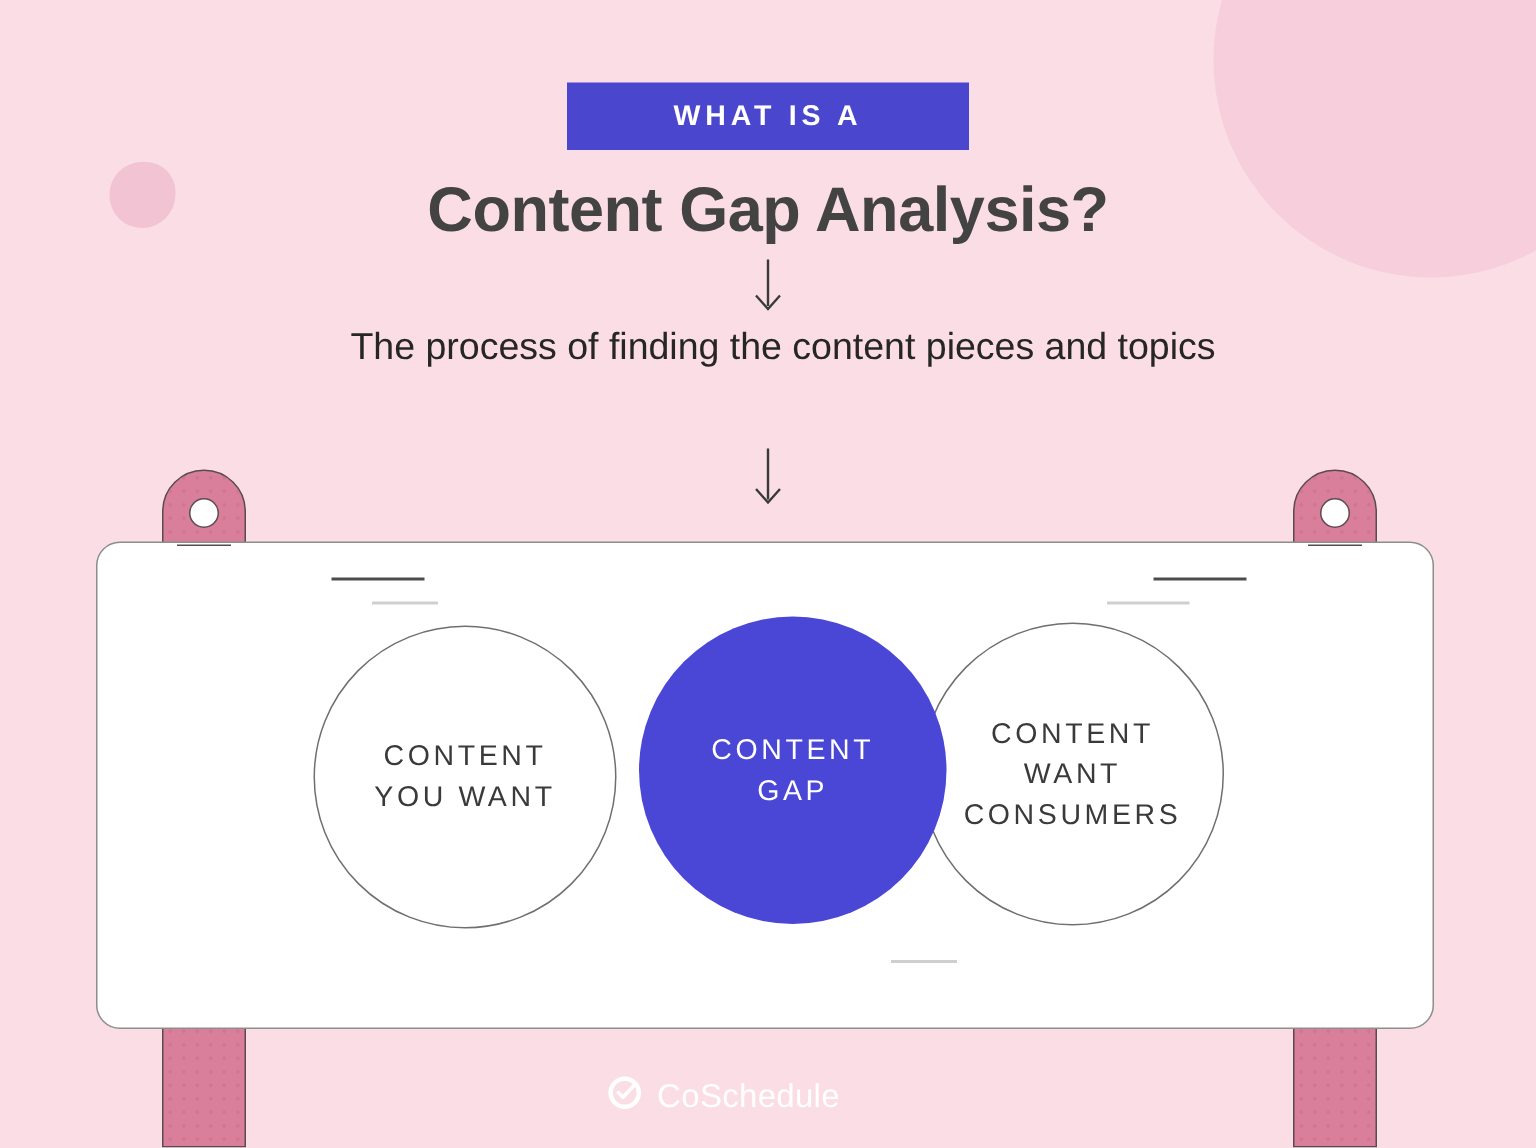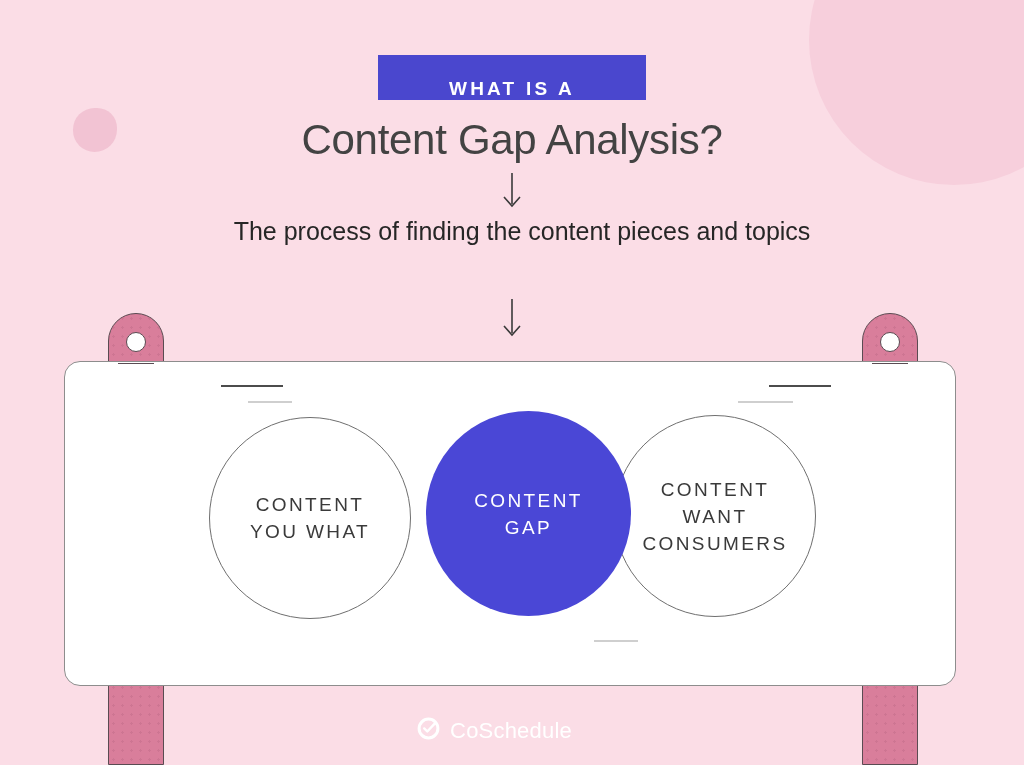--- a/index.html
+++ b/index.html
@@ -46,39 +46,39 @@
 
   
   #banner {
     position: absolute;
     left: 378px;
     top: 55px;
     width: 268px;
     height: 45px;
     background: #4a47ce;
     display: flex;
-    align-items: flex-end;
+    align-items: center;
     justify-content: center;
   }
   #banner .banner-text {
     color: #ffffff;
     font-size: 19px;
     font-weight: bold;
     letter-spacing: 3.2px;
   }
 
   
   #headline {
     position: absolute;
     left: 0;
     top: 116px;
     width: 1024px;
     text-align: center;
     font-size: 42px;
-    font-weight: normal;
+    font-weight: bold;
     color: #434343;
     letter-spacing: -0.3px;
   }
 
   
   .arrow {
     position: absolute;
     left: 0;
     width: 1024px;
     display: flex;
@@ -218,21 +218,21 @@
   .dash-light { border-top: 2px solid #cfcfcf; }
   #dash-tl-1 { left: 221px; top: 385px; width: 62px; }
   #dash-tl-2 { left: 248px; top: 401px; width: 44px; }
   #dash-tr-1 { left: 769px; top: 385px; width: 62px; }
   #dash-tr-2 { left: 738px; top: 401px; width: 55px; }
   #dash-bc   { left: 594px; top: 640px; width: 44px; }
 
   
   #footer-logo {
     position: absolute;
-    left: 12px;
+    left: 0;
     top: 716px;
     width: 964px;
     display: flex;
     align-items: center;
     justify-content: center;
     gap: 9px;
     z-index: 3;
     text-align: right;
   }
   #footer-logo .logo-text {
@@ -288,21 +288,21 @@
   <div class="dash dash-light" id="dash-tl-2"></div>
   <div class="dash dash-dark" id="dash-tr-1"></div>
   <div class="dash dash-light" id="dash-tr-2"></div>
   <div class="dash dash-light" id="dash-bc"></div>
 
   <div id="venn">
 
     <div class="circle circle-outline" id="circle-left">
       <div class="circle-label">
         <span class="line">CONTENT</span>
-        <span class="line">YOU WHAT</span>
+        <span class="line">YOU WANT</span>
       </div>
     </div>
 
     <div class="circle circle-outline" id="circle-right">
       <div class="circle-label">
         <span class="line">CONTENT</span>
         <span class="line">WANT</span>
         <span class="line">CONSUMERS</span>
       </div>
     </div>

